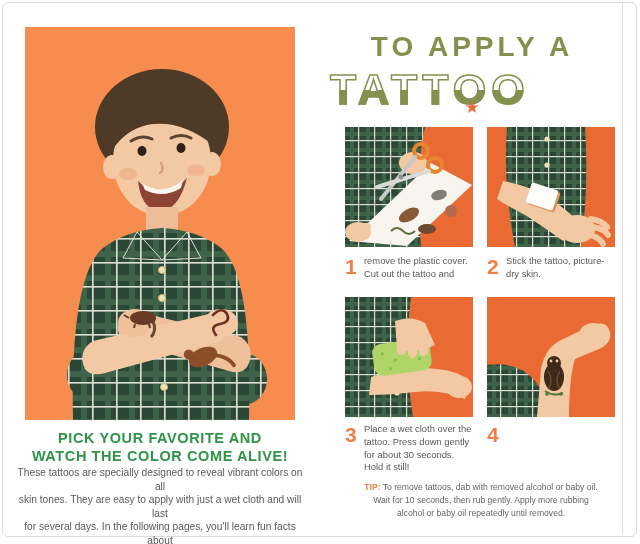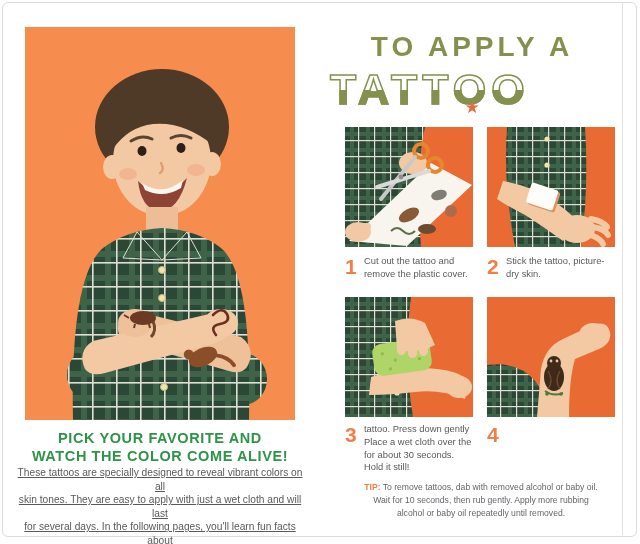--- a/index.html
+++ b/index.html
@@ -10,21 +10,21 @@
   .page-edge{position:absolute;left:622px;top:3px;width:1px;height:532px;background:#e2e2e2;}
 
   
   .hero-photo{position:absolute;left:25px;top:27px;width:270px;height:393px;overflow:hidden;}
   .hero-photo svg{display:block;}
   .left-heading{position:absolute;left:8px;top:429px;width:304px;text-align:center;
                 color:#2e9447;font-weight:bold;font-size:14.5px;line-height:18px;letter-spacing:0.6px;}
   .left-heading span{display:block;}
   .left-body{position:absolute;left:12px;top:466px;width:296px;text-align:center;
              color:#58595b;font-size:10.2px;line-height:13.6px;}
-  .left-body span{display:block;text-decoration:underline;}
+  .left-body span{display:block;}
 
   
   .title-small{position:absolute;left:330px;top:31px;width:284px;text-align:center;
                color:#84914e;font-weight:bold;font-size:28px;letter-spacing:4px;}
   .title-big{position:absolute;left:330px;top:64px;width:284px;
              font-family:Liberation Sans, sans-serif;font-weight:bold;
              font-size:43px;letter-spacing:5px;color:#84914e;line-height:50px;}
   @supports (-webkit-background-clip: text){
     .title-big{
       background:linear-gradient(to bottom, rgba(255,255,255,0) 0 52%, #84914e 52% 100%);
@@ -262,39 +262,39 @@
         <path d="M58 94 q8 6 18 2" stroke="#4F7A3A" stroke-width="2" fill="none"></path>
         <circle cx="60" cy="97" r="1.8" fill="#4F7A3A"></circle>
           <circle cx="74" cy="97" r="1.8" fill="#4F7A3A"></circle>
       </g>
     </svg>
   </div>
 
   <div class="step s1">
     <span class="step-num">1</span>
     <span class="step-text">
+      <span>remove the plastic cover.</span>
       <span>Cut out the tattoo and</span>
-      <span>remove the plastic cover.</span>
       <span></span>
       <span></span>
     </span>
   </div>
   <div class="step s2">
     <span class="step-num">2</span>
     <span class="step-text">
       <span>Stick the tattoo, picture-</span>
       <span>dry skin.</span>
       <span></span>
     </span>
   </div>
   <div class="step s3">
     <span class="step-num">3</span>
     <span class="step-text">
+      <span>Place a wet cloth over the</span>
       <span>tattoo. Press down gently</span>
-      <span>Place a wet cloth over the</span>
       <span>for about 30 seconds.</span>
       <span>Hold it still!</span>
     </span>
   </div>
   <div class="step s4">
     <span class="step-num">4</span>
   </div>
 
   <div class="tip">
     <div><span class="tip-label">TIP:</span> <span>To remove tattoos, dab with removed alcohol or baby oil.</span></div>

